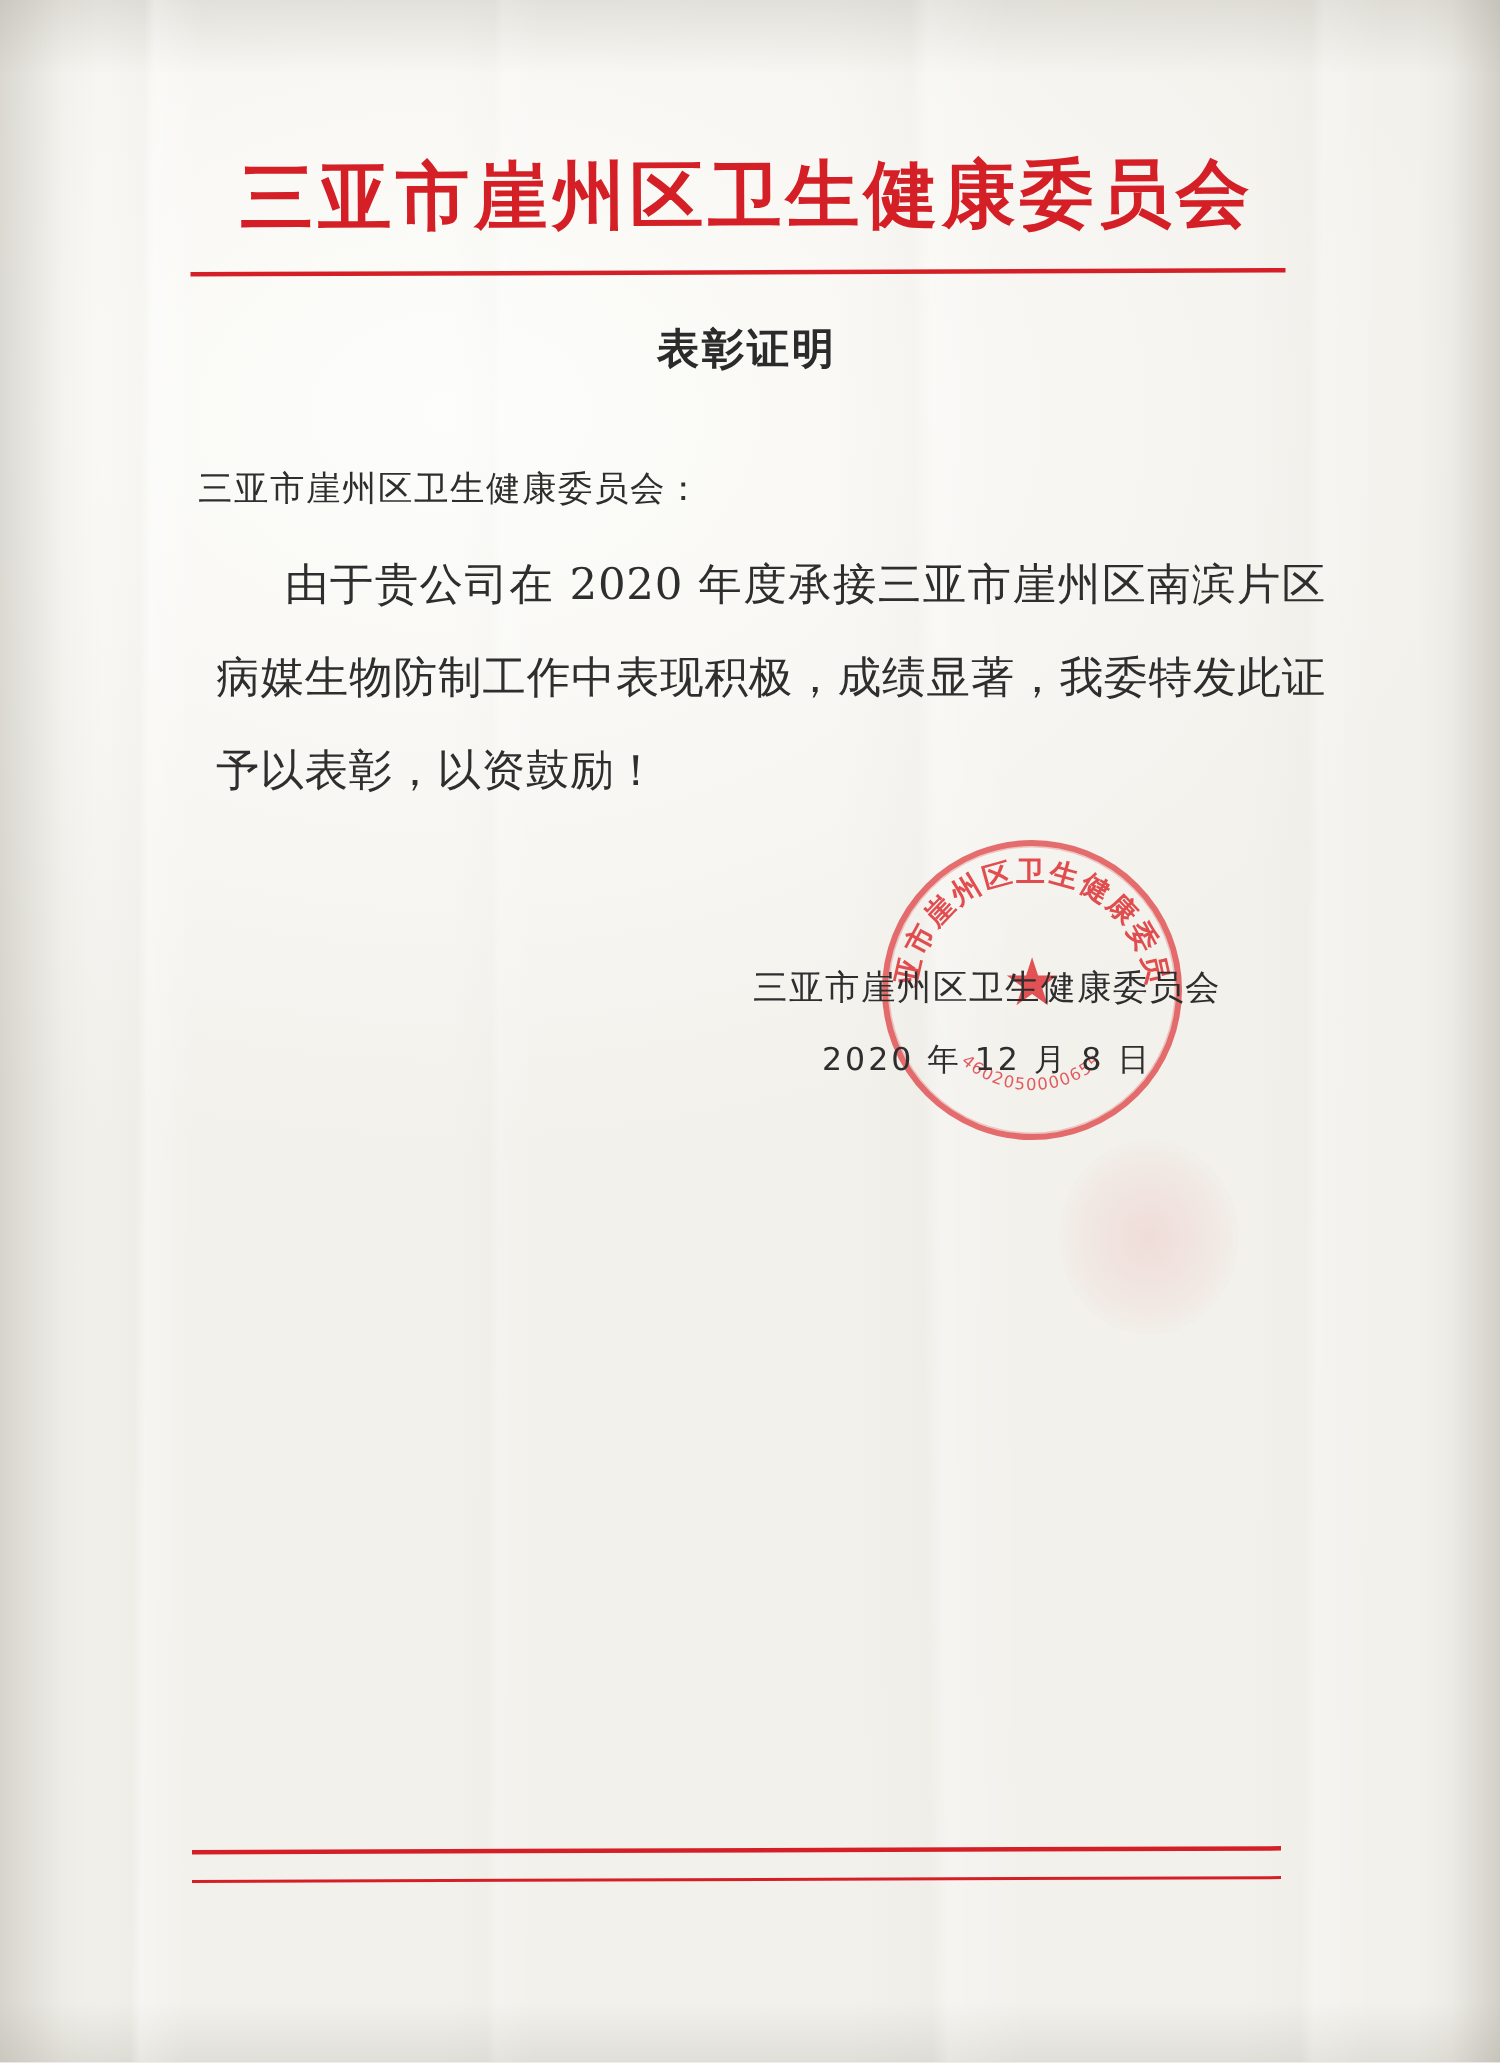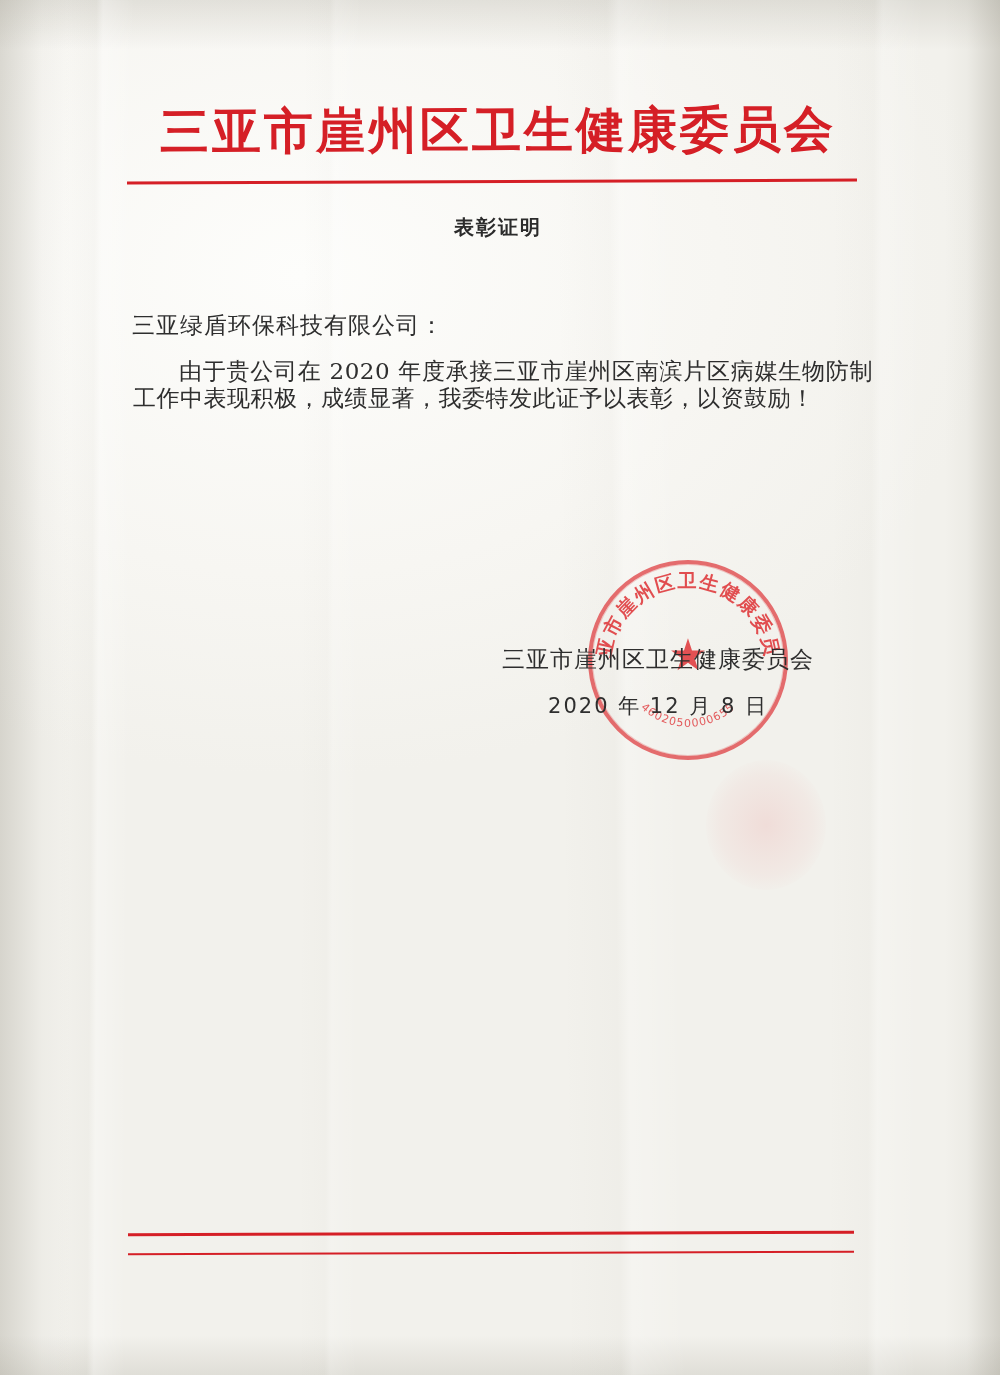--- a/index.html
+++ b/index.html
@@ -87,41 +87,41 @@
 
   .doc-title {
     position: absolute;
     top: 214px;
     left: 0;
     width: 740px;
     text-align: center;
     color: #2b2b2b;
     font-family: "DejaVu Serif", "Liberation Serif", serif;
     font-weight: bold;
-    font-size: 20px;
+    font-size: 28px;
     letter-spacing: 2px;
   }
 
   .salutation {
     position: absolute;
     top: 310px;
     left: 4px;
     font-size: 23px;
     color: #2e2e2e;
     letter-spacing: 1px;
     font-family: "DejaVu Serif", "Liberation Serif", serif;
   }
 
   .body-text {
     position: absolute;
     top: 358px;
-    left: 5px;
-    width: 740px;
-    font-size: 23px;
-    line-height: 27px;
+    left: 16px;
+    width: 740px;
+    font-size: 29px;
+    line-height: 62px;
     color: #2e2e2e;
     text-indent: 46px;
     letter-spacing: 0.5px;
     text-align: justify;
     font-family: "DejaVu Serif", "Liberation Serif", serif;
   }
 
   .signature {
     position: absolute;
     top: 636px;
@@ -235,21 +235,21 @@
   <div class="crease c4"></div>
 
   <div class="content">
 
     <div class="org-title">三亚市崖州区卫生健康委员会</div>
 
     <div class="rule-top"></div>
 
     <div class="doc-title">表彰证明</div>
 
-    <div class="salutation">三亚绿盾环保科技有限公司：</div>
+    <div class="salutation">三亚市崖州区卫生健康委员会：</div>
 
     <div class="body-text">由于贵公司在 2020 年度承接三亚市崖州区南滨片区病媒生物防制工作中表现积极，成绩显著，我委特发此证予以表彰，以资鼓励！</div>
 
     <div class="seal">
       <div class="seal-ring"></div>
       <svg class="seal-arc" viewBox="0 0 200 200">
         <defs>
           <path id="arcTop" d="M 22,105 A 78,78 0 0 1 178,105"></path>
         </defs>
         <text>

